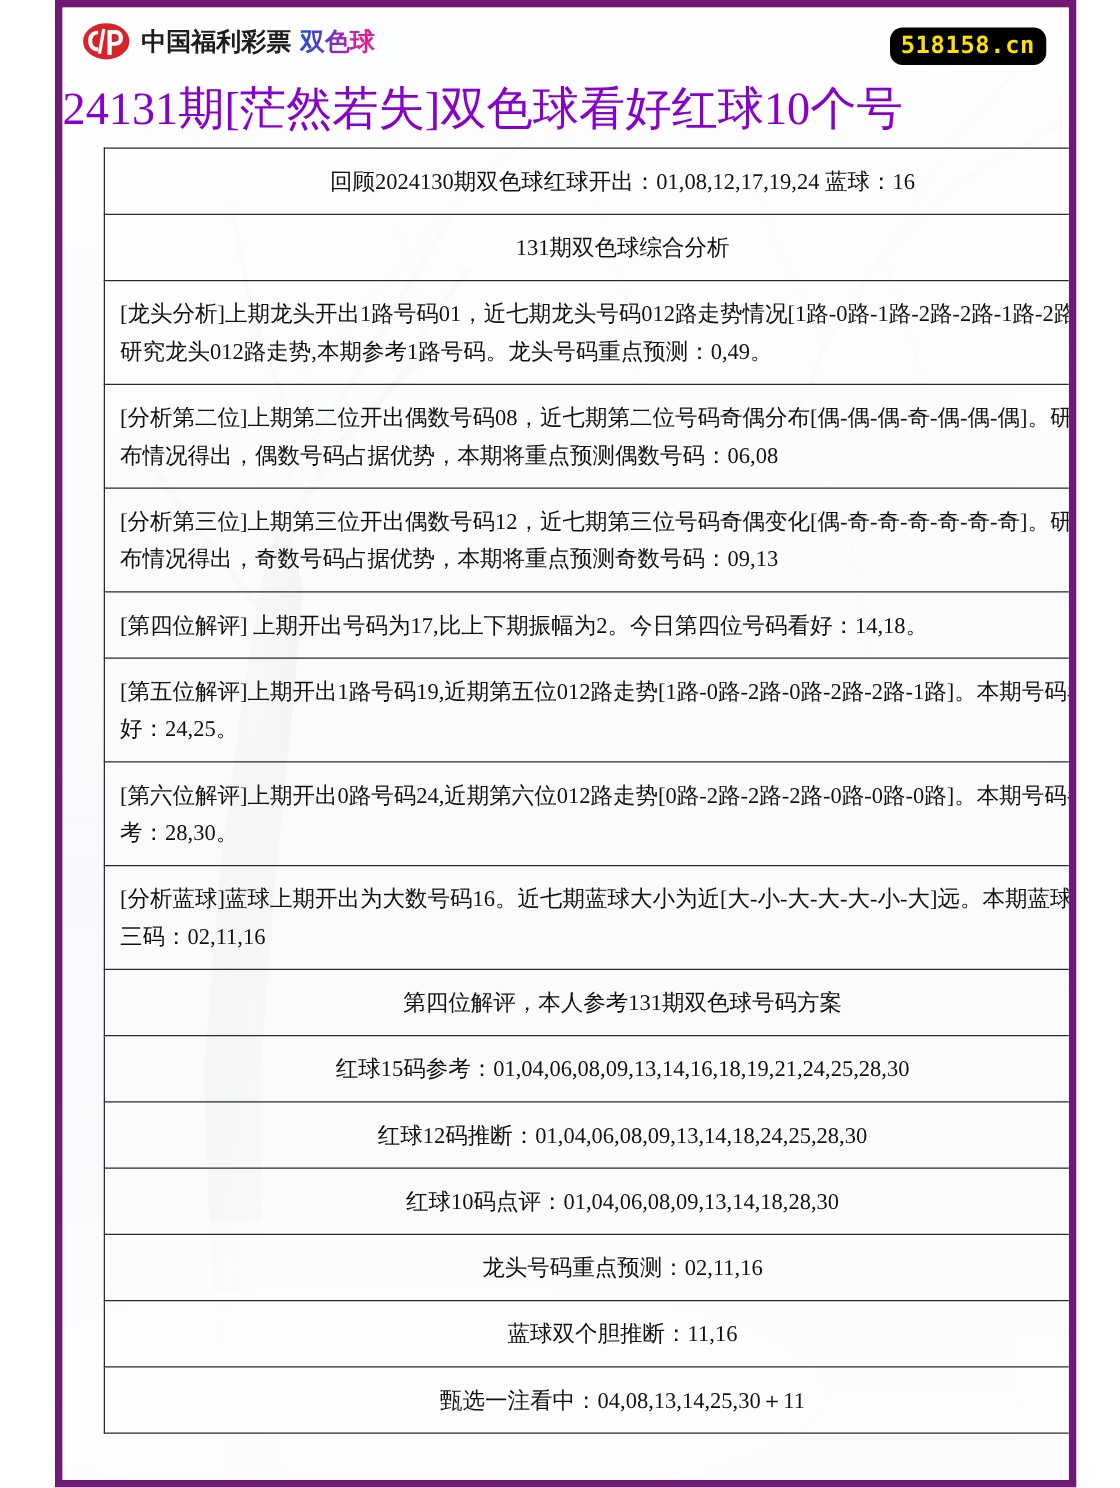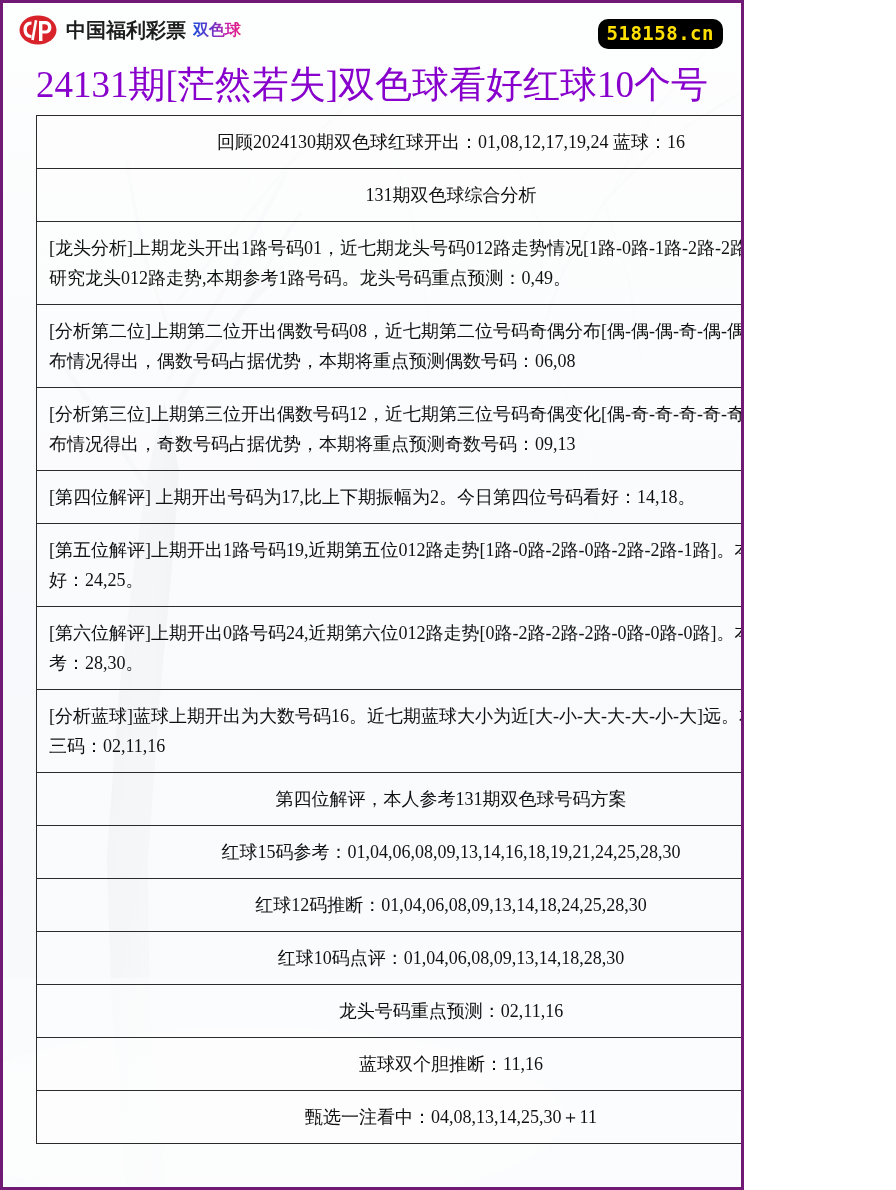--- a/index.html
+++ b/index.html
@@ -10,26 +10,27 @@
     width: 896px;
     height: 1190px;
     overflow: hidden;
     font-family: "Liberation Serif", "DejaVu Serif", serif;
     background: #ffffff;
   }
 
   
   .page {
     position: relative;
-    width: 744px;
+    width: 817px;
     height: 1190px;
     box-sizing: border-box;
-    border: 3px solid #701a75;
+    border: 6px solid #701a75;
     background: #fdfdfd;
     overflow: hidden;
+    margin-left: 44px;
   }
 
   
   .bg-art {
     position: absolute;
     inset: 0;
     z-index: 0;
     pointer-events: none;
     background:
       linear-gradient(180deg, rgba(255,255,255,0.72) 0%, rgba(250,251,253,0.55) 35%, rgba(246,248,251,0.45) 100%);
@@ -81,21 +82,21 @@
     font-weight: bold;
     font-size: 20px;
     letter-spacing: 0px;
     color: #1d1d1d;
     line-height: 1;
     white-space: nowrap;
   }
   .logo-ssq {
     font-family: "DejaVu Sans", "Liberation Sans", sans-serif;
     font-weight: bold;
-    font-size: 16px;
+    font-size: 20px;
     line-height: 1;
     white-space: nowrap;
     background: linear-gradient(90deg, #1f4fd8 0%, #7a2fc4 45%, #d81fa0 78%, #e0227f 100%);
     -webkit-background-clip: text;
     background-clip: text;
     color: transparent;
     margin-left: -2px;
   }
 
   .site-badge {
@@ -108,21 +109,21 @@
     font-weight: bold;
     font-size: 19px;
     line-height: 1;
     padding: 5px 9px 6px 9px;
     letter-spacing: 0.5px;
     border-radius: 10px;
   }
 
   
   .page-title {
-    text-align: center;
+    text-align: left;
     color: #8800cc;
     font-family: "Liberation Serif", "DejaVu Serif", serif;
     font-size: 37px;
     line-height: 44px;
     font-weight: normal;
     margin: 2px 0 8px 0;
     white-space: nowrap;
   }
 
   

